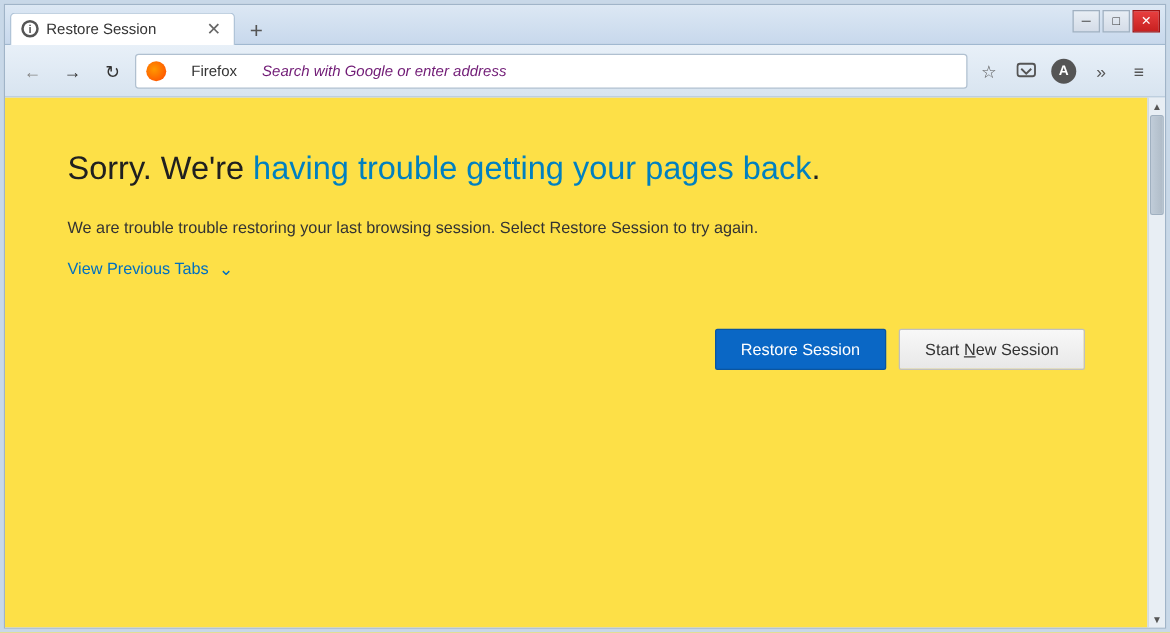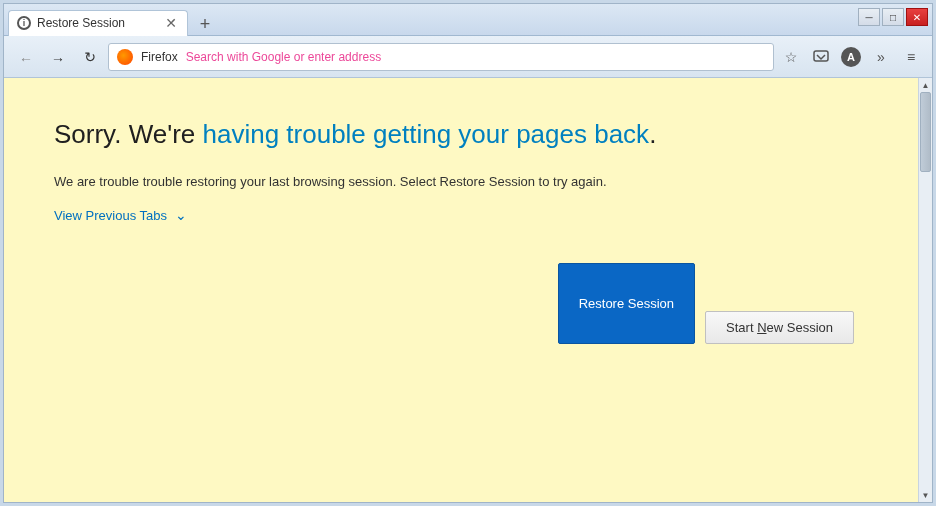--- a/index.html
+++ b/index.html
@@ -157,41 +157,42 @@
 
     .address-bar {
       flex: 1;
       height: 28px;
       background: white;
       border: 1px solid #b0c0d0;
       border-radius: 3px;
       display: flex;
       align-items: center;
       padding: 0 8px;
-      gap: 8px;
+      gap: 20px;
     }
 
     .firefox-logo {
       width: 16px;
       height: 16px;
       border-radius: 50%;
       background: radial-gradient(circle at 40% 40%, #ff9900, #ff4400);
       flex-shrink: 0;
     }
 
     .firefox-label {
       font-size: 12px;
       color: #333;
       font-weight: normal;
     }
 
     .address-text {
       font-size: 12px;
-      color: #ec4899;
-      flex: 1;
+      color: #701a75;
+      flex: 1;
+      font-style: italic;
     }
 
     .nav-icons {
       display: flex;
       align-items: center;
       gap: 4px;
     }
 
     .nav-icon {
       width: 26px;
@@ -220,22 +221,22 @@
 
     
     .content-wrapper {
       display: flex;
       flex: 1;
       overflow: hidden;
     }
 
     .content {
       flex: 1;
-      background: #fef9c3;
-      padding: 40px 64px 30px 50px;
+      background: #fde047;
+      padding: 40px 50px 30px 50px;
       overflow-y: auto;
     }
 
     .scrollbar {
       width: 14px;
       background: #e8eef4;
       border-left: 1px solid #c8d4e0;
       display: flex;
       flex-direction: column;
       align-items: center;
@@ -283,21 +284,21 @@
 
     .body-text {
       font-size: 13px;
       color: #333;
       line-height: 1.6;
       margin-bottom: 14px;
     }
 
     .view-tabs-row {
       display: flex;
-      align-items: flex-end;
+      align-items: center;
       gap: 8px;
       margin-top: 8px;
       margin-bottom: 40px;
     }
 
     .view-tabs-link {
       color: #0070c0;
       font-size: 13px;
       text-decoration: none;
       cursor: pointer;
@@ -327,21 +328,20 @@
     }
 
     .btn-new-session {
       background: linear-gradient(to bottom, #f8f8f8, #e8e8e8);
       color: #333;
       border: 1px solid #c0c0c0;
       padding: 8px 20px;
       font-size: 13px;
       cursor: pointer;
       border-radius: 2px;
-      margin-top: 48px;
     }
 
     .underline-n { text-decoration: underline; }
   </style>
 </head>
 <body>
 
 <div class="window">
 
   <div class="titlebar">

